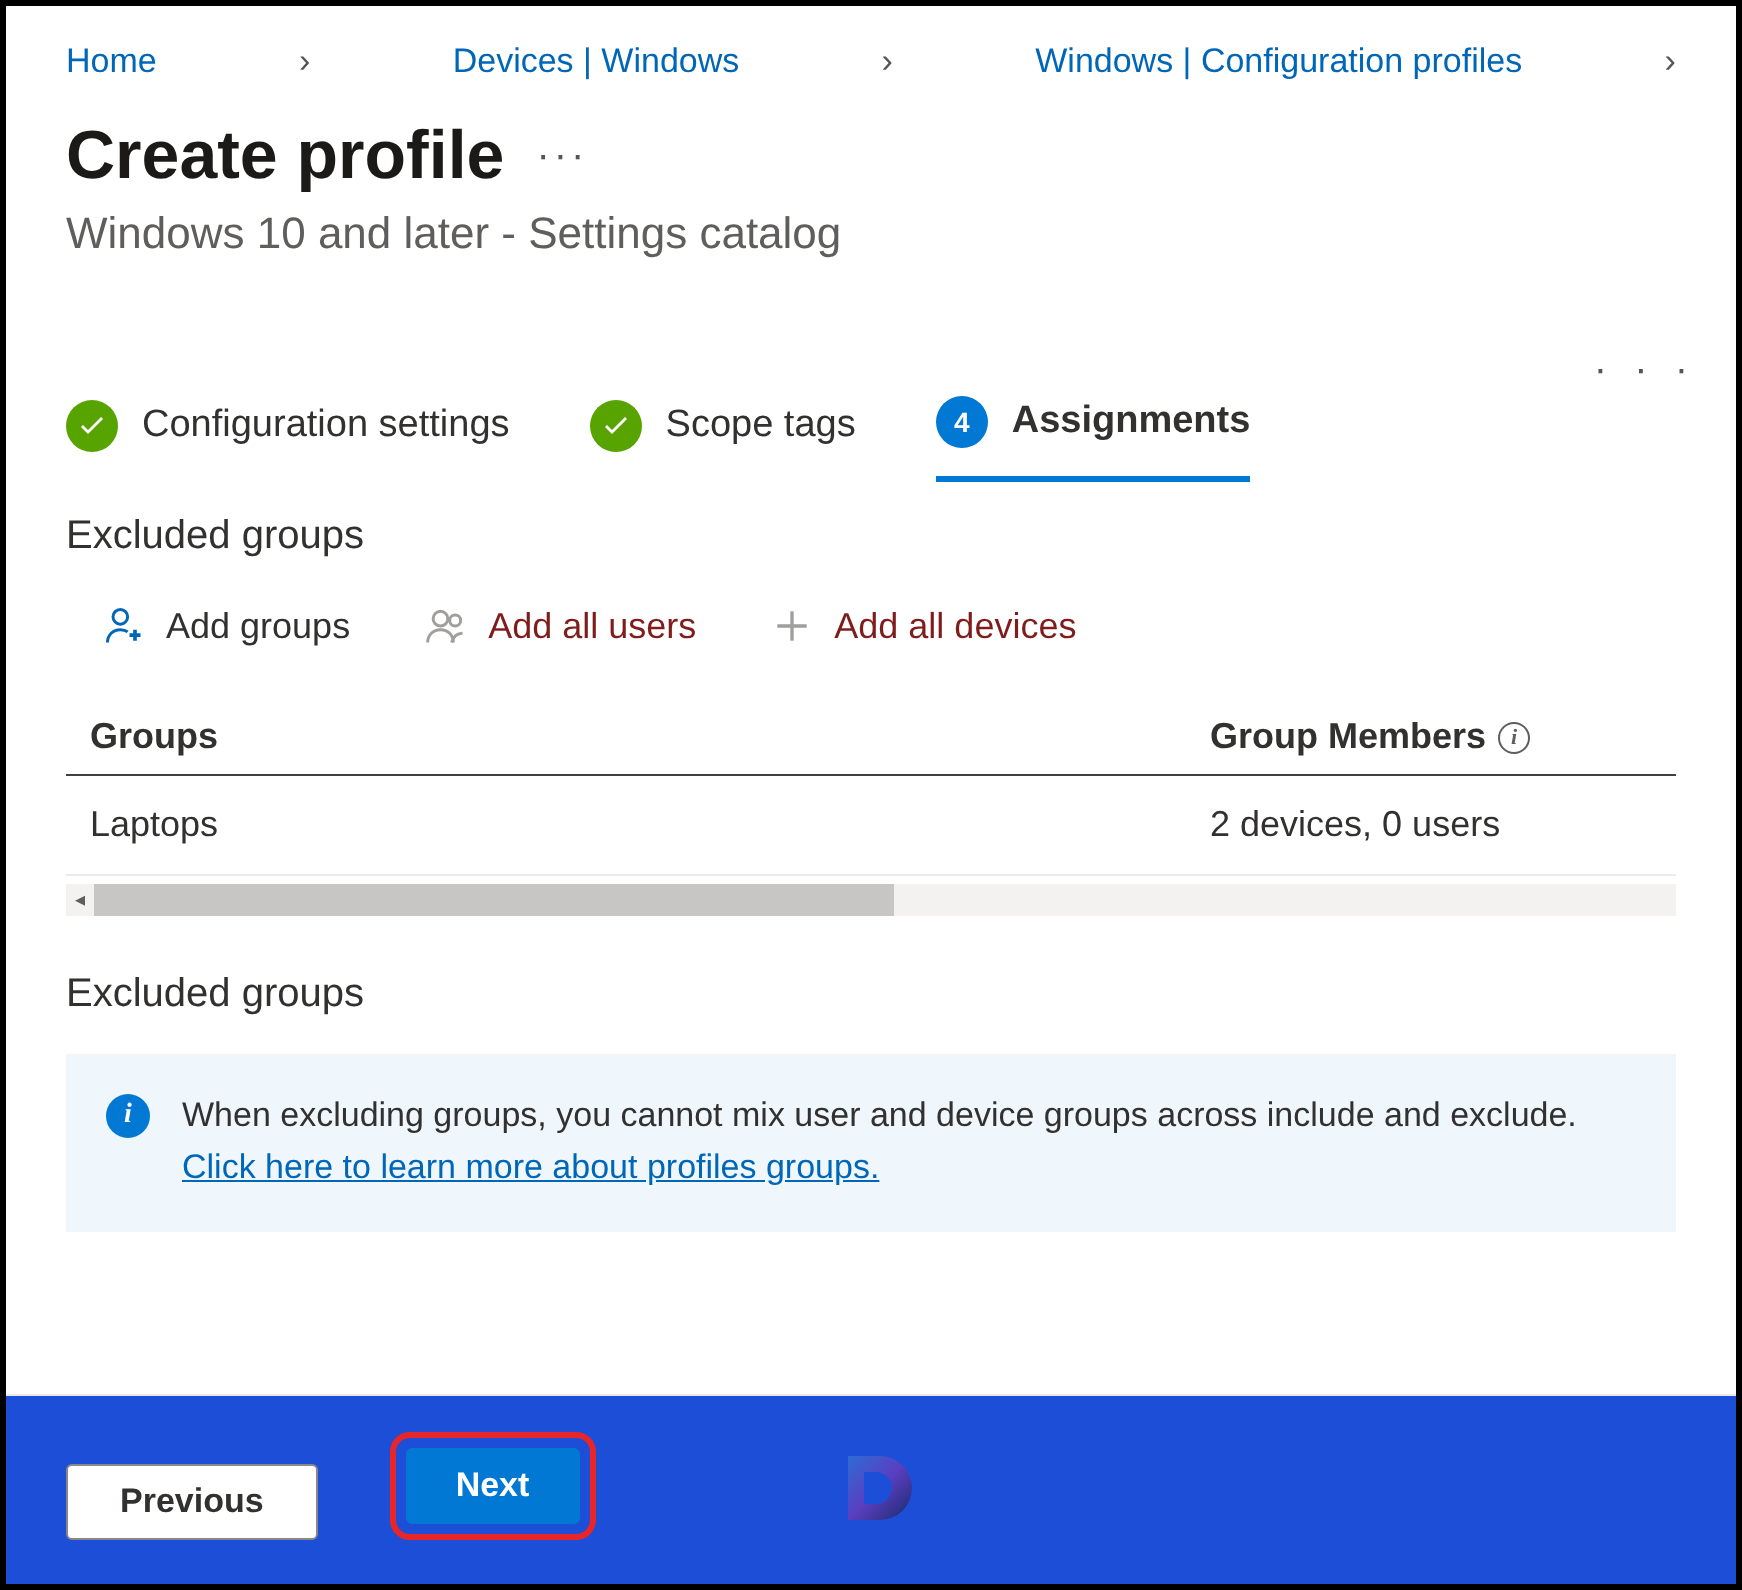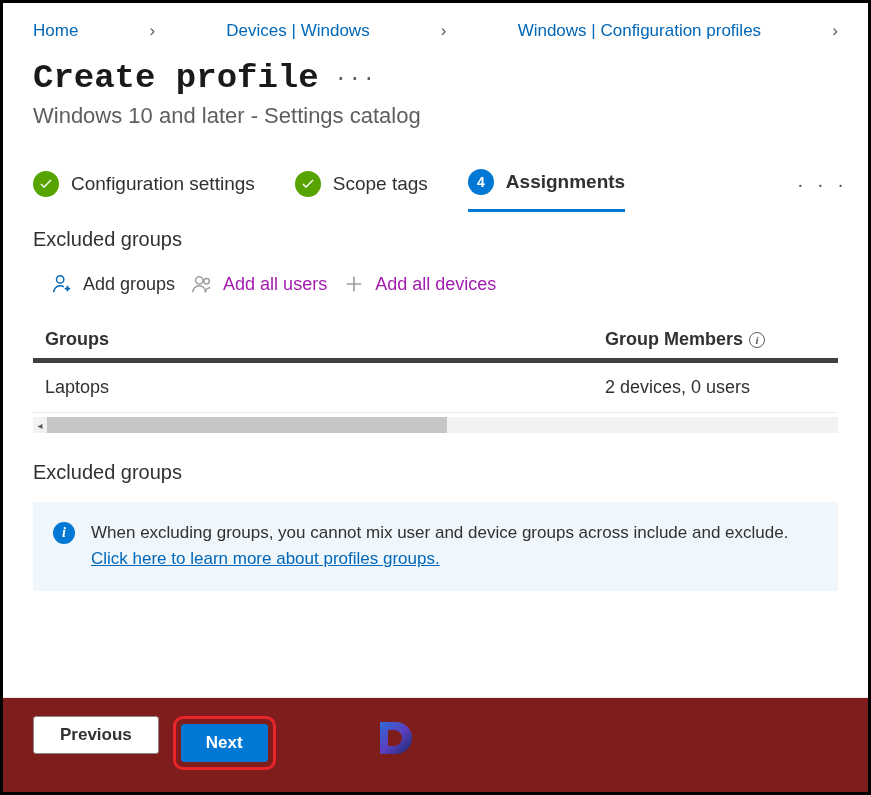--- a/index.html
+++ b/index.html
@@ -18,33 +18,33 @@
     font-size: 17px;
     display: flex;
     align-items: center;
     gap: 8px;
     flex-wrap: wrap;
     margin-bottom: 18px;
     justify-content: space-between;
   }
   .breadcrumb a { color: #0067b8; text-decoration: none; cursor: pointer; }
   .breadcrumb .chev { color: #555; }
-  .title-row { display: flex; align-items: center; gap: 16px; font-family: Liberation Mono, monospace; }
+  .title-row { display: flex; align-items: center; gap: 16px; }
   .page-title { font-size: 34px; font-weight: 600; color: #1b1a19; }
   .more-dots { font-size: 20px; color: #555; letter-spacing: 2px; cursor: pointer; }
   .subtitle { font-size: 22px; color: #605e5c; margin-top: 6px; margin-bottom: 40px; }
 
   .steps-row {
     display: flex;
     align-items: center;
     gap: 40px;
     margin-bottom: 30px;
     position: relative;
   }
-  .step { display: flex; align-items: center; gap: 12px; }
+  .step { display: flex; align-items: center; gap: 12px; margin-top: 28px; }
   .step-label { font-size: 19px; color: #323130; }
   .step.active .step-label { font-weight: 600; }
   .step.active { border-bottom: 3px solid #0078d4; padding-bottom: 14px; margin-bottom: -14px; }
   .check-circle {
     width: 26px; height: 26px; border-radius: 50%;
     background: #57a300;
     display: flex; align-items: center; justify-content: center;
   }
   .check-circle svg { width: 16px; height: 16px; fill: #fff; }
   .num-circle {
@@ -53,36 +53,36 @@
     display: flex; align-items: center; justify-content: center;
     font-size: 14px; font-weight: 600;
   }
   .steps-more {
     position: absolute; right: -10px; top: 4px;
     font-size: 20px; color: #555; letter-spacing: 4px; cursor: pointer;
   }
 
   .section-header { font-size: 20px; color: #323130; margin-bottom: 18px; }
 
-  .action-bar { display: flex; gap: 8px; margin-left: 14px; margin-bottom: 22px; }
+  .action-bar { display: flex; gap: 29px; margin-left: 14px; margin-bottom: 22px; }
   .action-btn {
     display: flex; align-items: center; gap: 10px;
     font-size: 18px; cursor: pointer;
     background: none; border: none; padding: 4px;
   }
   .action-btn.enabled { color: #323130; }
   .action-btn.enabled .action-icon { color: #0067b8; }
-  .action-btn.disabled { color: #a21caf; cursor: default; }
+  .action-btn.disabled { color: #7f1d1d; cursor: default; }
   .action-btn.disabled .action-icon { color: #a19f9d; }
   .action-icon { display: inline-flex; }
   .action-icon svg { width: 22px; height: 22px; }
 
   .table-wrap { margin-bottom: 4px; }
   .thead {
-    display: flex; border-bottom: 5px solid #404040;
+    display: flex; border-bottom: 1px solid #404040;
     padding: 8px 12px; font-weight: 600; font-size: 18px;
   }
   .th-groups { flex: 0 0 560px; }
   .th-members { flex: 1; display: flex; align-items: center; gap: 6px; }
   .trow {
     display: flex; padding: 14px 12px; font-size: 18px;
     border-bottom: 1px solid #edebe9;
   }
   .td-groups { flex: 0 0 560px; }
   .td-members { flex: 1; }
@@ -117,22 +117,22 @@
     background: #0078d4; flex: 0 0 22px;
     display: flex; align-items: center; justify-content: center;
     color: #fff; font-weight: 700; font-family: Georgia, serif;
     font-style: italic; font-size: 14px; margin-top: 2px;
   }
   .info-banner a { color: #0067b8; text-decoration: underline; }
 
   .footer {
     position: absolute; bottom: 0; left: 0; right: 0;
     padding: 18px 30px 22px 30px;
-    display: flex; align-items: flex-start; gap: 14px;
-    border-top: 1px solid #edebe9; background: #7f1d1d;
+    display: flex; align-items: flex-end; gap: 36px;
+    border-top: 1px solid #edebe9; background: #1d4ed8;
   }
   .btn {
     font-size: 17px; font-weight: 600; padding: 8px 26px;
     border-radius: 3px; cursor: pointer; font-family: inherit;
   }
   .btn-secondary { background: #fff; border: 1px solid #8a8886; color: #323130; }
   .btn-primary { background: #0078d4; border: 1px solid #0078d4; color: #fff; padding: 8px 24px; }
   .highlight-box {
     border: 3px solid #e8262a; border-radius: 10px;
     padding: 5px;

